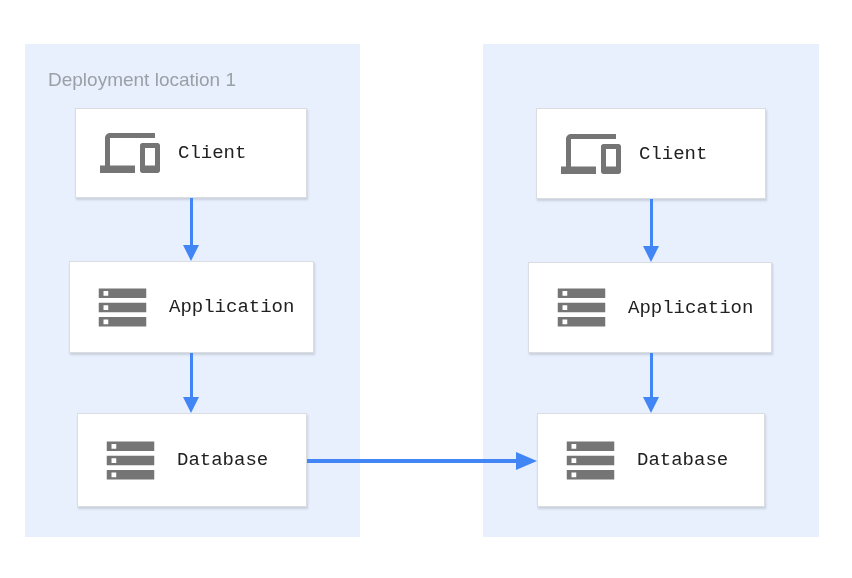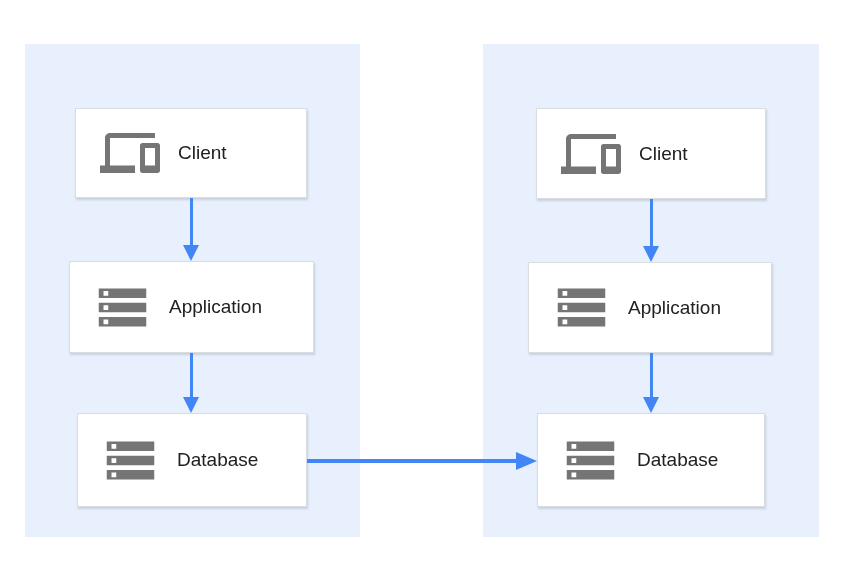--- a/index.html
+++ b/index.html
@@ -30,20 +30,21 @@
   }
   .node {
     position: absolute;
     background: var(--node-bg, #ffffff);
     border: 1px solid var(--node-border, #d9dce1);
     box-shadow: 1px 2px 2px rgba(60,64,67,0.18);
     display: flex;
     align-items: center;
     padding-left: 24px;
     gap: 18px;
+    font-family: Liberation Mono, monospace;
   }
   .node-icon { flex: 0 0 auto; display: flex; align-items: center; }
   .node-icon svg { display: block; fill: var(--icon-gray, #757575); }
   .node-label {
     font-size: 19px;
     color: var(--label-dark, #212121);
     white-space: nowrap;
   }
   
   .varrow {
@@ -81,20 +82,21 @@
 <svg width="0" height="0" style="position:absolute">
   <defs>
     <path id="glyph-devices" d="M4 6h18V4H4c-1.1 0-2 .9-2 2v11H0v3h14v-3H4V6zm19 2h-6c-.55 0-1 .45-1 1v10c0 .55.45 1 1 1h6c.55 0 1-.45 1-1V9c0-.55-.45-1-1-1zm-1 9h-4v-7h4v7z"></path>
     <path id="glyph-storage" d="M2 20h20v-4H2v4zm2-3h2v2H4v-2zM2 4v4h20V4H2zm4 3H4V5h2v2zm-4 7h20v-4H2v4zm2-3h2v2H4v-2z"></path>
   </defs>
 </svg>
 
 <div class="canvas">
 
   <div class="panel" style="left:25px; top:44px; width:335px; height:493px;">
+    <div class="panel-title">Deployment location 1</div>
 
     <div class="node" style="left:50px; top:64px; width:232px; height:90px;">
       <span class="node-icon">
         <svg width="60" height="60" viewBox="0 0 24 24">
             <use href="#glyph-devices"></use>
           </svg>
       </span>
       <span class="node-label">Client</span>
     </div>
 

